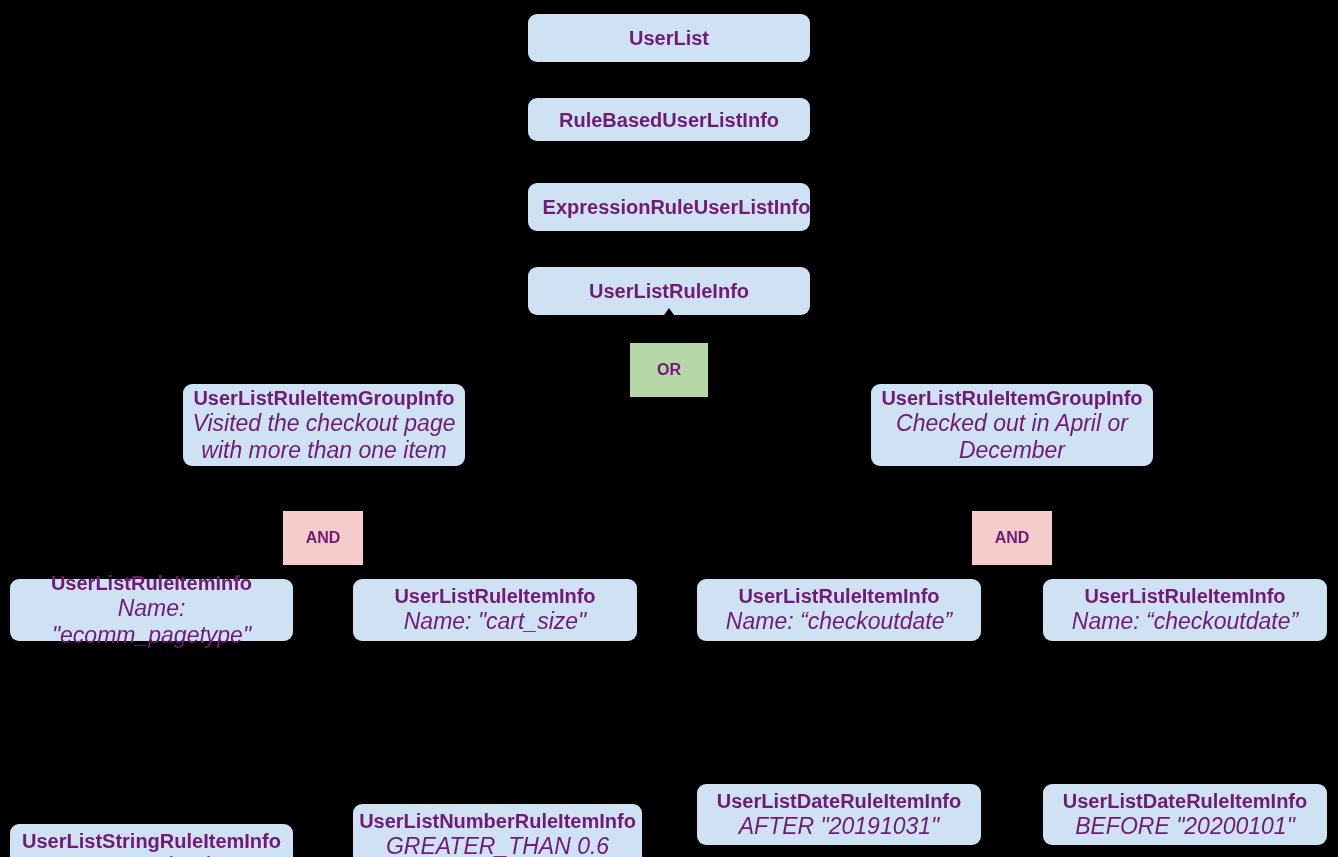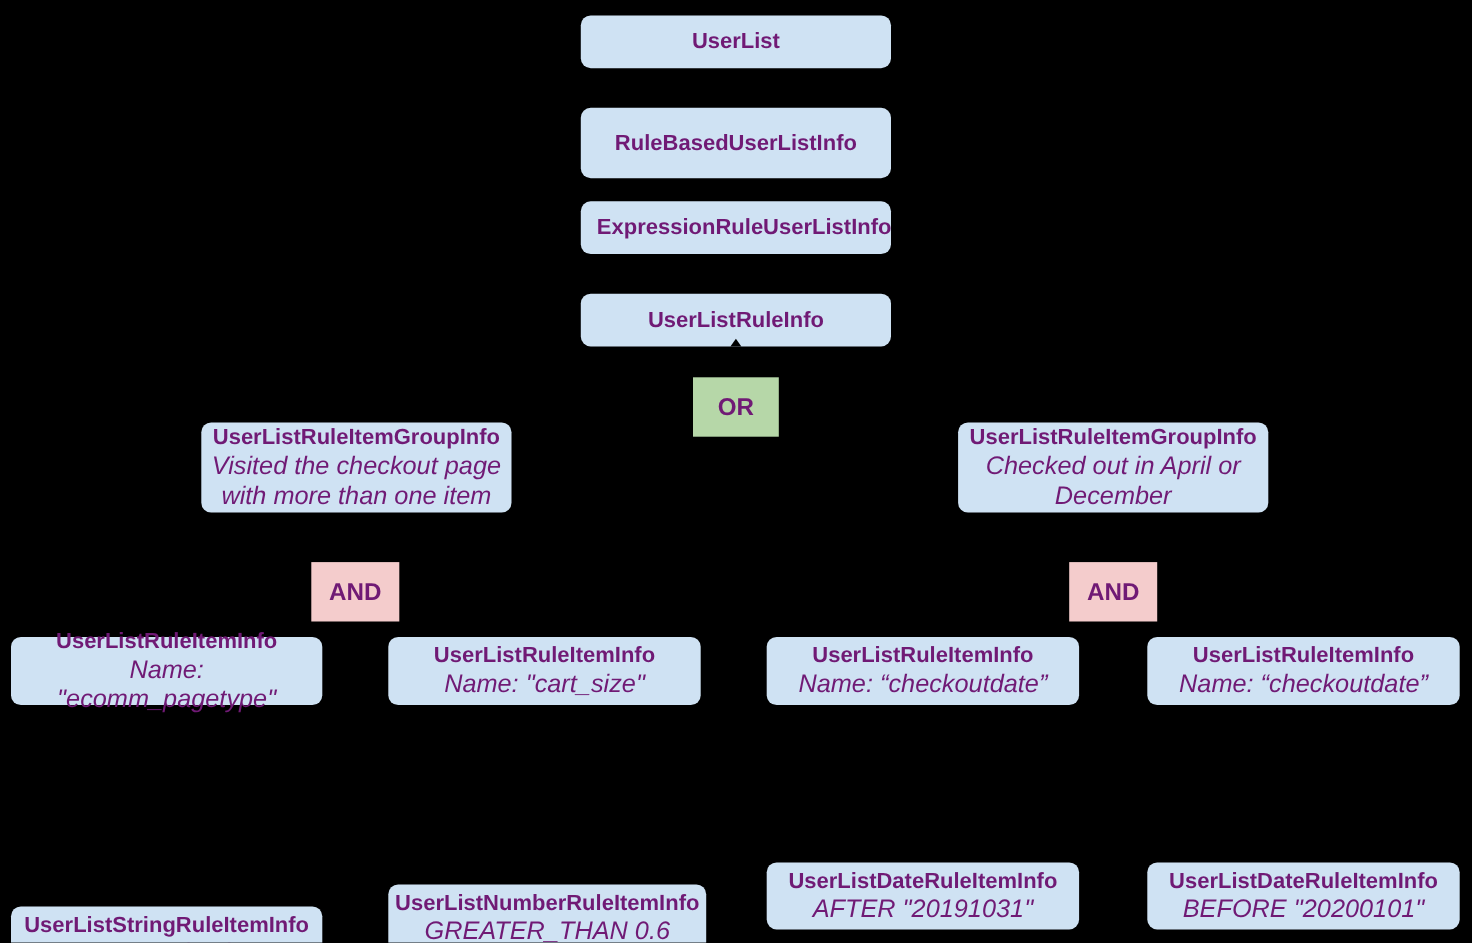--- a/index.html
+++ b/index.html
@@ -34,21 +34,21 @@
     font-style: italic;
     font-size: 23px;
     line-height: 1.18;
   }
   .op {
     position: absolute;
     display: flex;
     align-items: center;
     justify-content: center;
     font-weight: bold;
-    font-size: 22px;
+    font-size: 16px;
   }
   .op-or  { background: #b6d7a8; }
   .op-and { background: #f4cccc; }
   .arrow-down {
     position: absolute;
     width: 0; height: 0;
     border-left: 9px solid transparent;
     border-right: 9px solid transparent;
     border-top: 9px solid #000;
   }
@@ -71,21 +71,21 @@
 </head>
 <body>
 
 <div class="canvas">
 
   <div class="node" style="left:528px; top:14px; width:282px; height:48px;">
     <div class="title">UserList</div>
   </div>
 
   <div class="arrow-down" style="left:660px; top:97px;"></div>
-  <div class="node" style="left:528px; top:98px; width:282px; height:64px;text-align:center;">
+  <div class="node" style="left:528px; top:98px; width:282px; height:43px;text-align:center;">
     <div class="title">RuleBasedUserListInfo</div>
   </div>
 
   <div class="arrow-down" style="left:660px; top:182px;"></div>
   <div class="node" style="left:528px; top:183px; width:282px; height:48px;padding-left:20px;">
     <div class="title">ExpressionRuleUserListInfo</div>
   </div>
 
   <div class="arrow-down" style="left:660px; top:266px;"></div>
   <div class="node" style="left:528px; top:267px; width:282px; height:48px;justify-content:center;">

